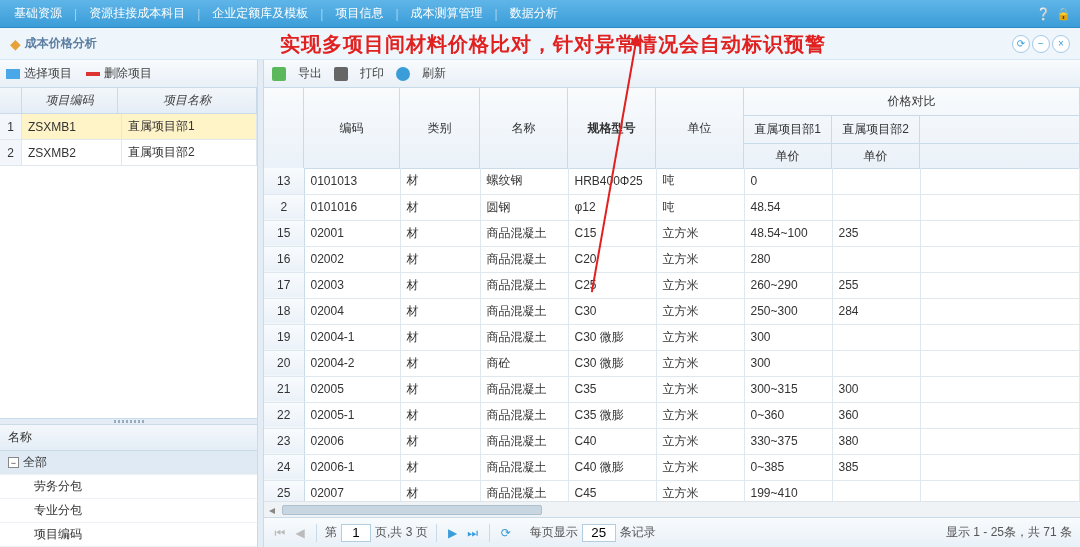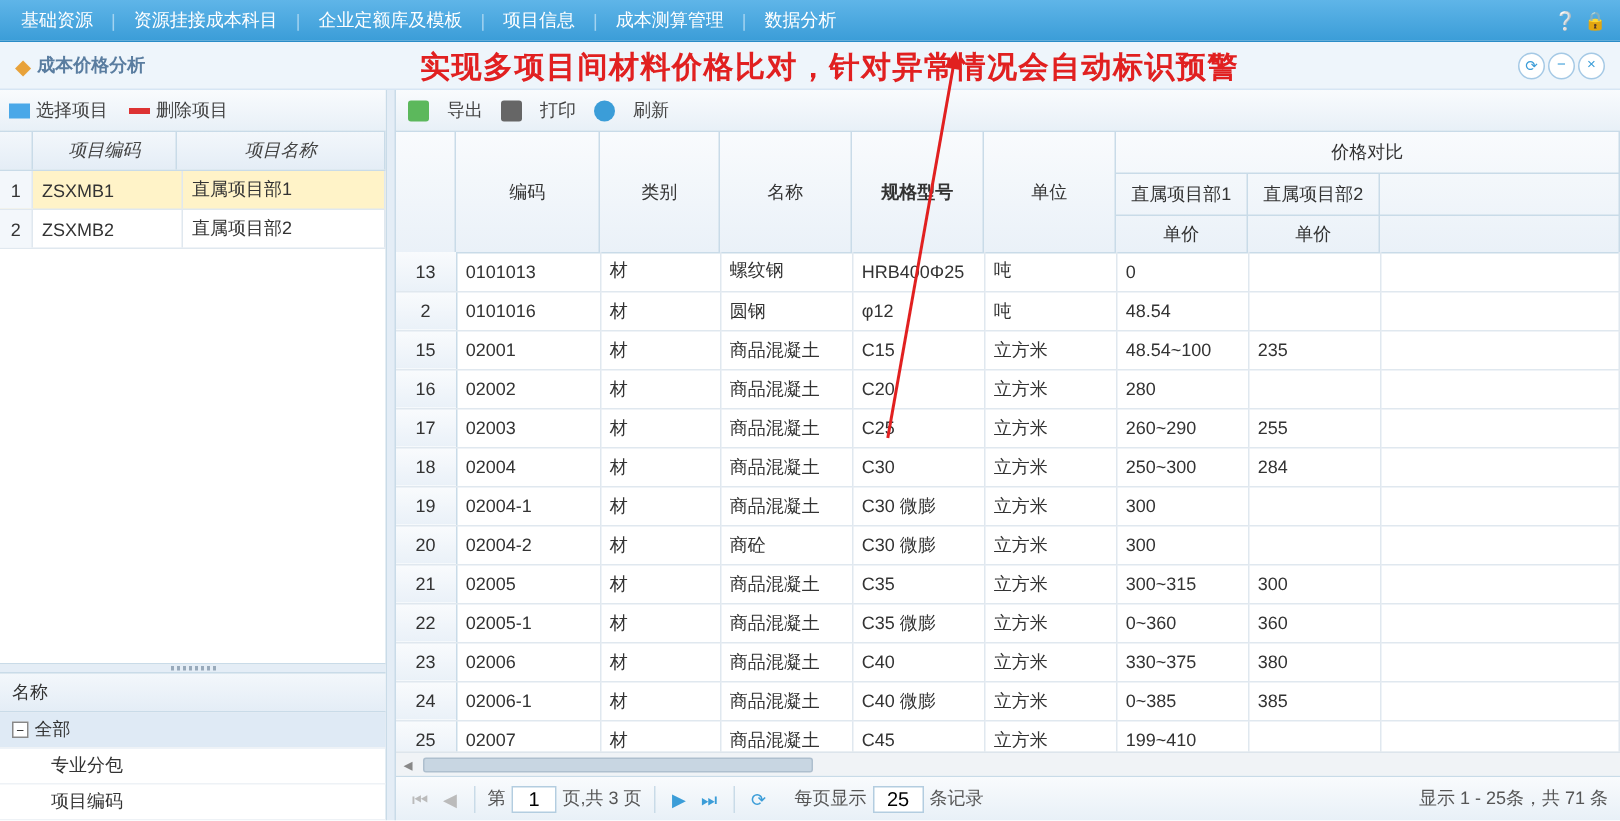--- a/index.html
+++ b/index.html
@@ -168,20 +168,21 @@
       </div>
     <div class="left-spacer"></div>
     <div class="left-splitter"></div>
     <div class="name-header">名称</div>
     <div class="tree">
       <div class="node root">
         <span class="minus">−</span>
         <span>全部</span>
       </div>
       <div id="treeChildren">
+          <div class="node child">劳务分包</div>
           <div class="node child">专业分包</div>
           <div class="node child">项目编码</div>
         </div>
     </div>
   </div>
 
   <div class="right-panel">
     <div class="rp-splitter"></div>
     <div class="rp-content">
       <div class="right-toolbar">

